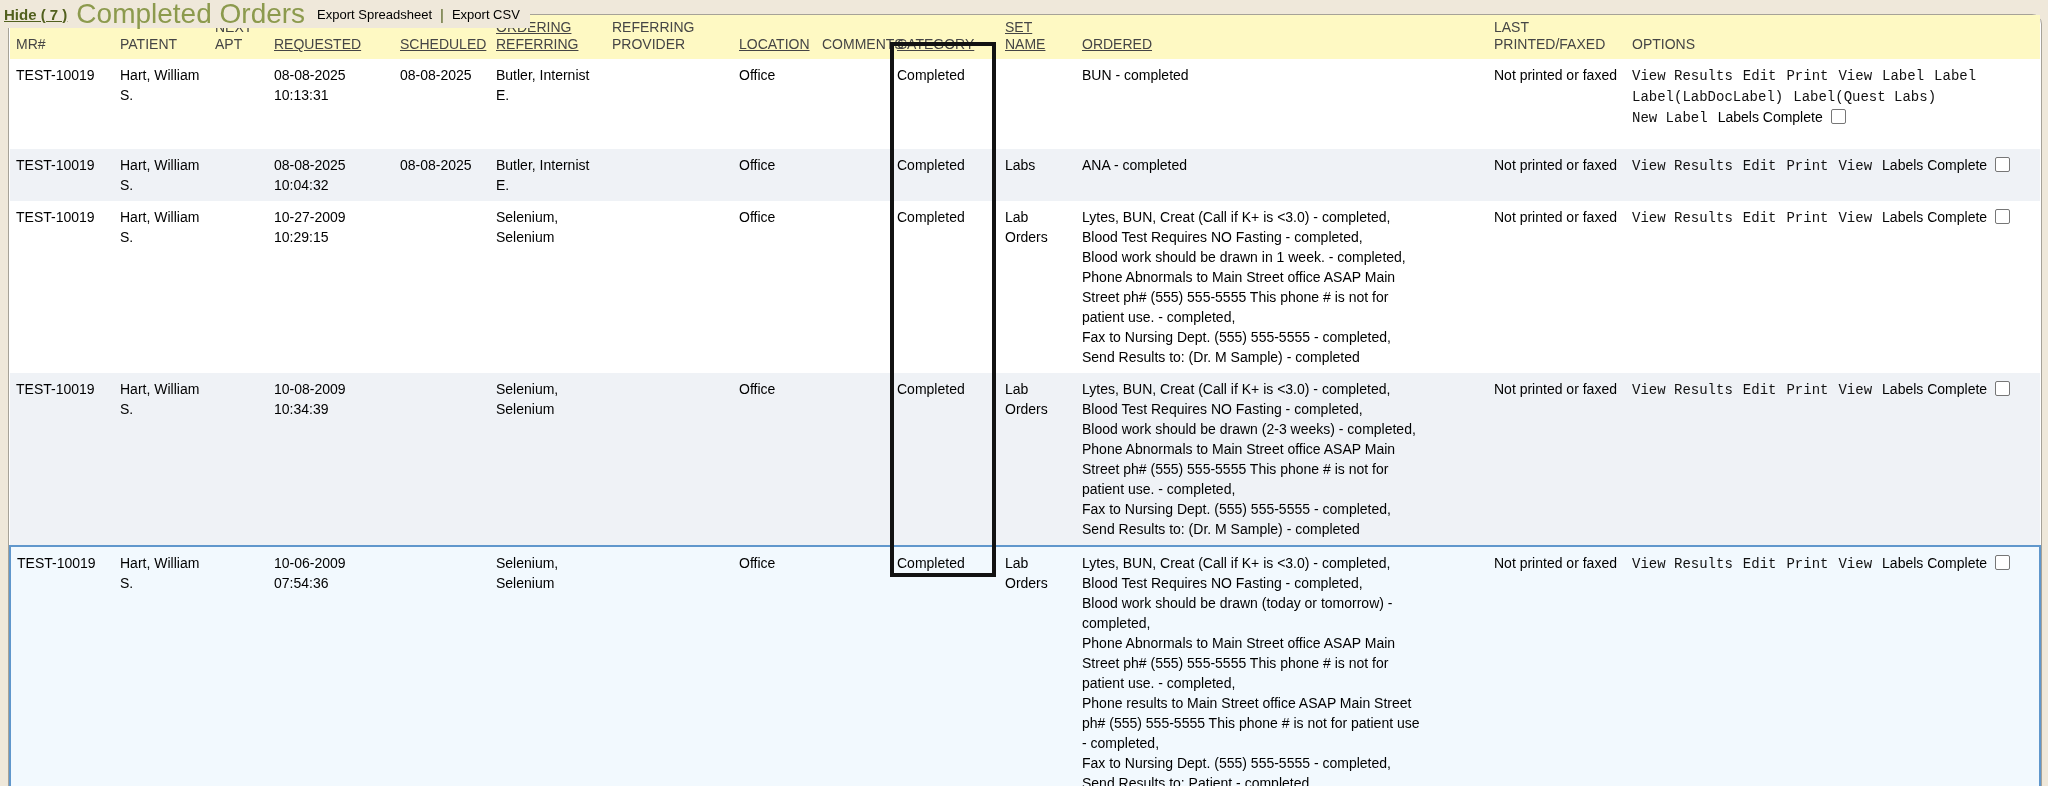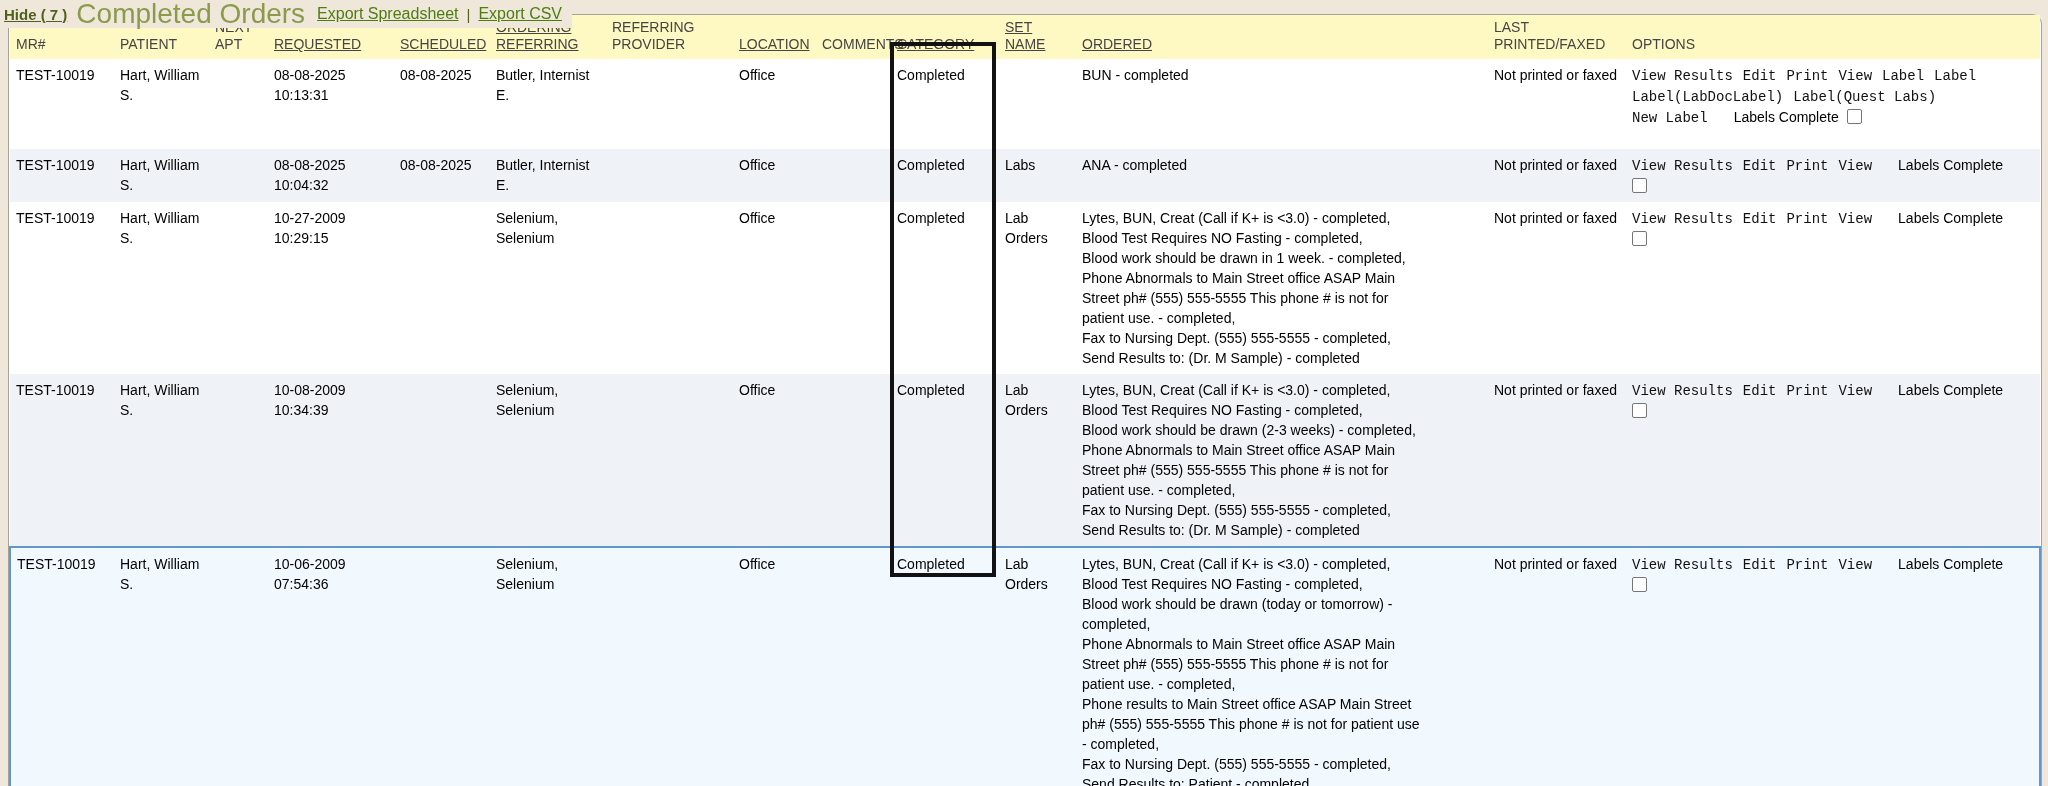--- a/index.html
+++ b/index.html
@@ -23,21 +23,21 @@
     position: absolute;
     left: 2px; top: 0; height: 28px;
     display: flex; align-items: center;
     background: #efe8da;
     padding: 0 10px 0 2px;
     white-space: nowrap;
     z-index: 3;
   }
   .hide-link { font-size: 15px; font-weight: bold; color: #52601e; text-decoration: underline; margin-right: 9px; cursor: pointer; }
   .page-title { font-size: 28px; color: #8c9a4d; margin-right: 12px; }
-  .export-link { font-size: 16px; color: #4d7c0f; text-decoration: underline; cursor: pointer; }
+  .export-link { font-size: 13px; color: #000000; cursor: pointer; }
   .legend .sep { font-size: 15px; color: #52601e; margin: 0 8px; }
 
   table { width: 100%; border-collapse: collapse; table-layout: fixed; }
   thead th {
     background: #fef9c3;
     height: 44px;
     vertical-align: bottom;
     text-align: left;
     font-weight: normal;
     font-size: 14px;
@@ -54,21 +54,21 @@
   }
   tr.alt td { background: #eff2f6; }
   tr.selected td { background: #f2f9fe; border-top: 2px solid #6097cc; border-bottom: 2px solid #6097cc; }
   tr.selected td:first-child { border-left: 2px solid #6097cc; }
   tr.selected td:last-child { border-right: 2px solid #6097cc; }
   tr.r1 { height: 90px; } tr.r2 { height: 50px; } tr.r3 { height: 170px; } tr.r4 { height: 170px; } tr.r5 { height: 242px; }
 
   .ordered { white-space: pre-line; width: 346px; }
   .options { width: 380px; }
   .olink { color: #111111; margin-right: 10px; display: inline-block; cursor: pointer; text-decoration: none; font-family: Liberation Mono, monospace; }
-  .lc-label { margin-right: 8px; display: inline-block; margin-left: 16px; }
+  .lc-label { margin-right: 8px; display: inline-block; }
   .checkbox {
     display: inline-block; width: 15px; height: 15px;
     border: 1px solid #767676; border-radius: 2px; background: #fff;
     vertical-align: -2px; cursor: pointer;
   }
   .category-box {
     position: absolute;
     left: 890px; top: 42px; width: 106px; height: 535px;
     border: 4px solid #121212;
     z-index: 2;

